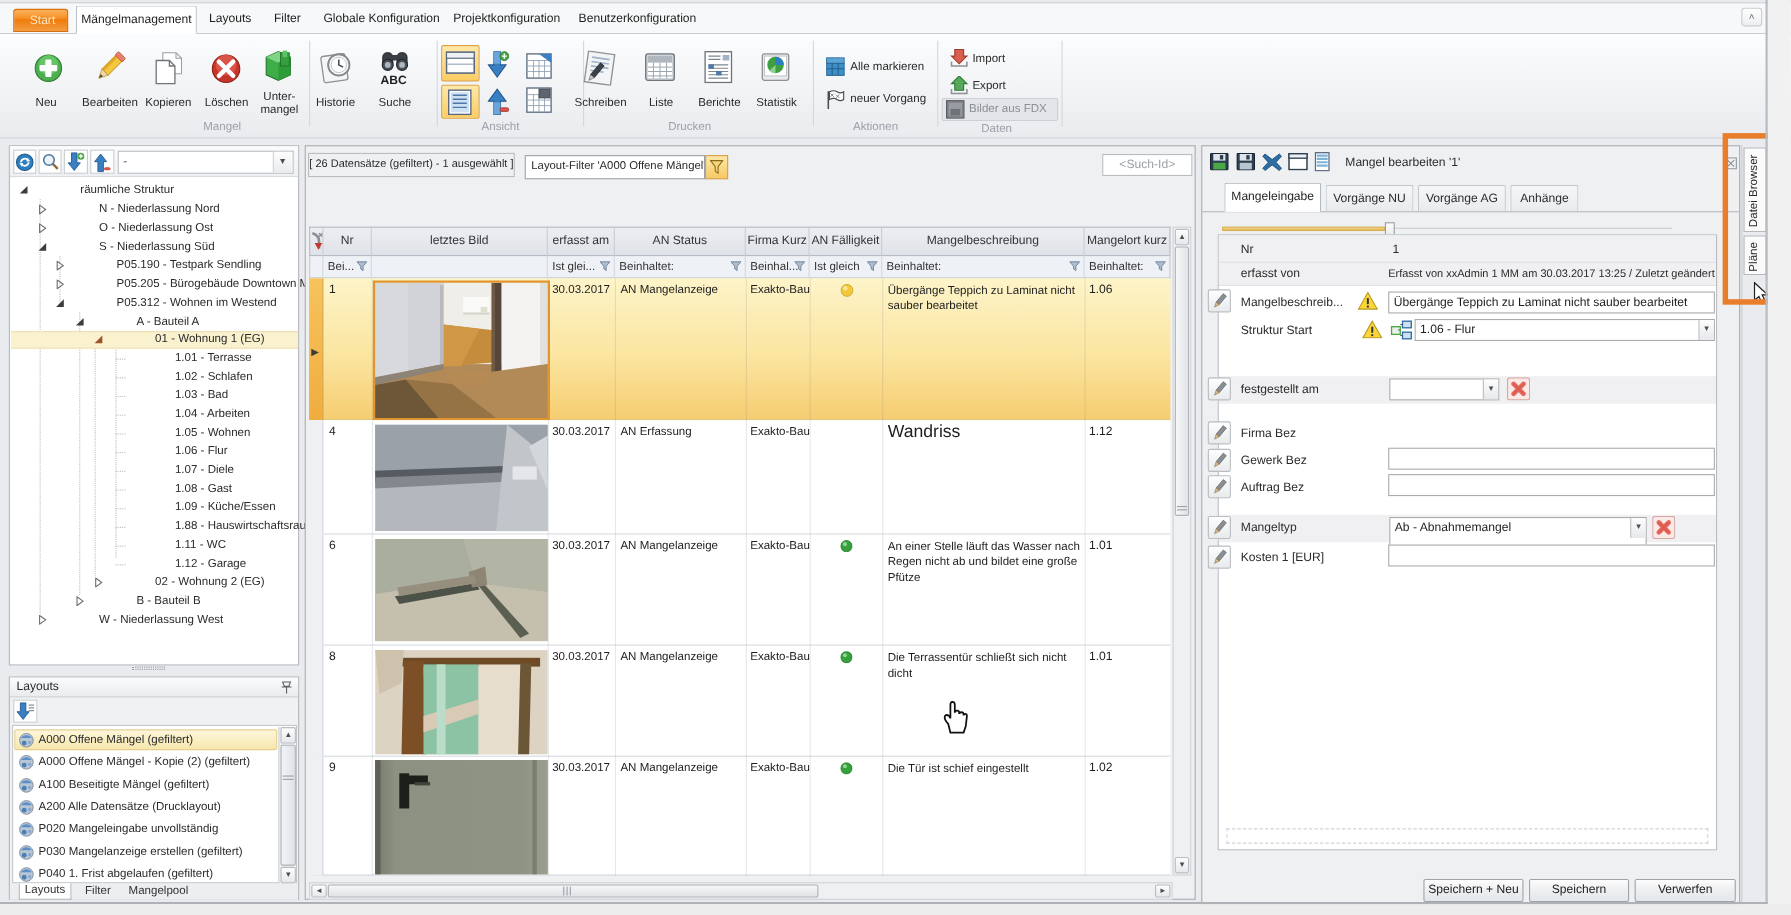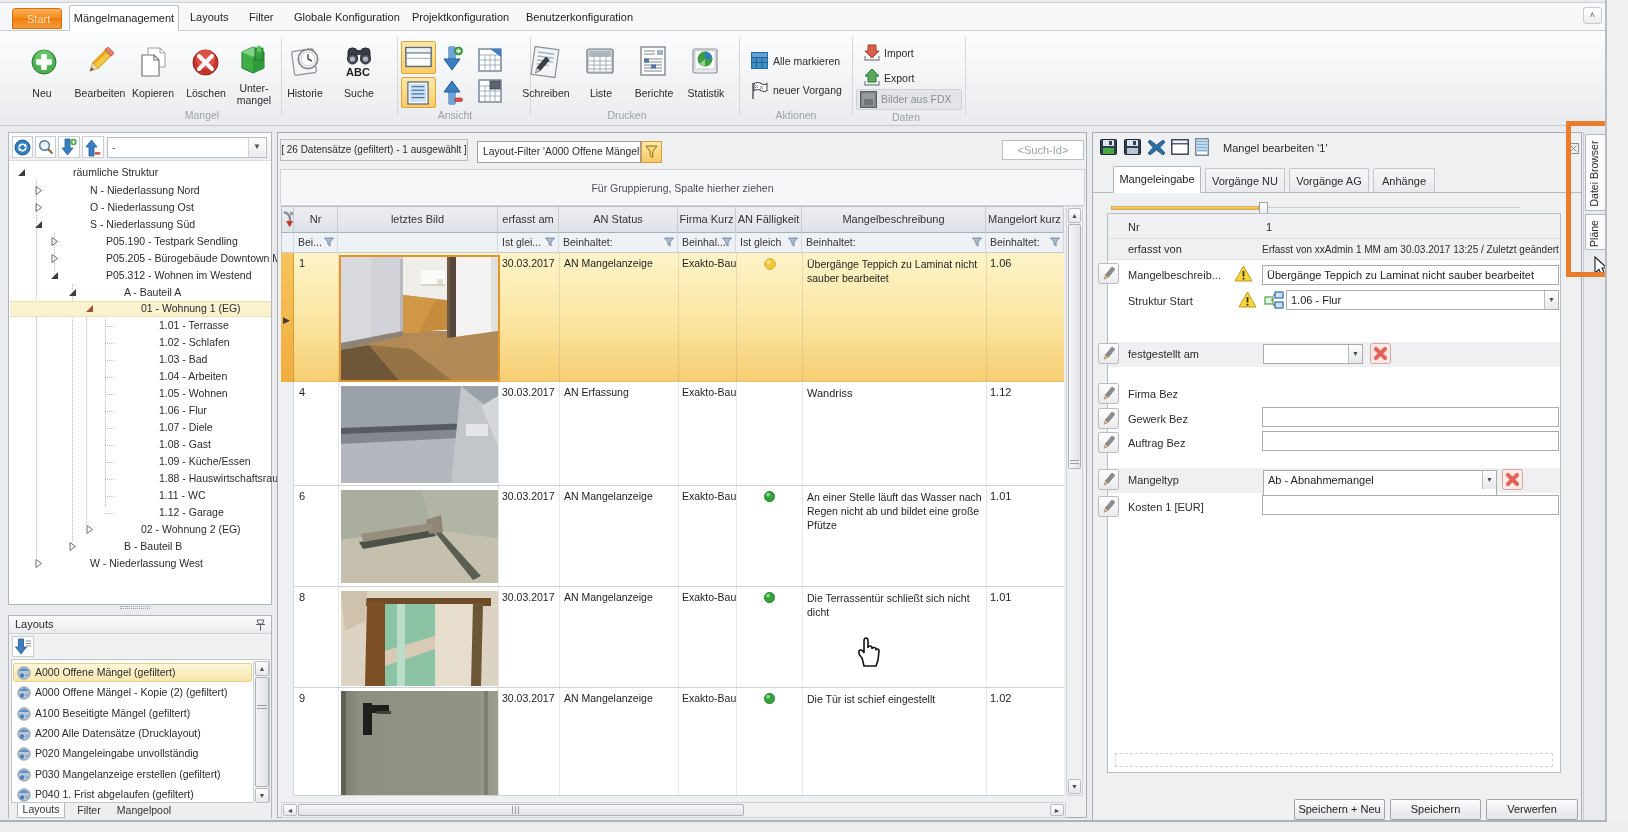--- a/index.html
+++ b/index.html
@@ -432,21 +432,20 @@
 </div>
 
 <div class="panelbox" id="centerpanel" style="left:277px;top:6px;width:810px;height:686px;background:#eef0f2;border-color:#a8acb0">
 <div class="abs" style="left:2px;top:6px;width:188px;height:22px;border:1px solid #b9bdc2;line-height:20px;text-align:center;color:#2b2b2b;font-size:10px;white-space:nowrap;overflow:hidden">[ 26 Datensätze (gefiltert) - 1 ausgewählt ]</div>
 <div class="abs" style="left:199px;top:8px;width:164px;height:22px;background:#fff;border:1px solid #9aa0a6;line-height:20px;padding-left:5px;color:#2b2b2b;font-size:10.3px;white-space:nowrap;overflow:hidden">Layout-Filter 'A000 Offene Mängel'</div>
 <div class="abs" style="left:363px;top:8px;width:21px;height:22px;background:linear-gradient(#fde8a9,#f7c964);border:1px solid #d89c3a"></div>
 <svg class="abs" style="left:367px;top:12px" width="13" height="14" viewBox="0 0 13 14">
         <path d="M1 1 h11 l-4.2 5.5 v6 l-2.6 -1.8 v-4.2 z" fill="#f5d679" stroke="#8a6d1f" stroke-width="1"></path>
       </svg>
 <div class="abs" style="left:724px;top:7px;width:82px;height:20px;background:#fff;border:1px solid #b9bdc2;line-height:18px;text-align:center;color:#9aa0a6">&lt;Such-Id&gt;</div>
-<div class="abs" style="left:2px;top:36px;width:805px;height:37px;background:#f5f6f8;border:1px solid #d0d3d7;text-align:center;line-height:37px;color:#4a4e53;font-size:10.5px">Für Gruppierung, Spalte hierher ziehen</div>
 <div class="abs" style="left:3px;top:73px;width:783px;height:27px;background:linear-gradient(#eceef2,#dfe2e8);border:1px solid #b5bac2;border-bottom:1px solid #aab0b8"></div>
 <div class="hcell" style="left:3px;top:73px;width:13px"></div>
 <div class="hcell" style="left:16px;top:73px;width:44px">Nr</div>
 <div class="hcell" style="left:60px;top:73px;width:160px">letztes Bild</div>
 <div class="hcell" style="left:220px;top:73px;width:61px">erfasst am</div>
 <div class="hcell" style="left:281px;top:73px;width:119px">AN Status</div>
 <div class="hcell" style="left:400px;top:73px;width:58px">Firma Kurz</div>
 <div class="hcell" style="left:458px;top:73px;width:66px">AN Fälligkeit</div>
 <div class="hcell" style="left:524px;top:73px;width:184px">Mangelbeschreibung</div>
 <div class="hcell" style="left:708px;top:73px;width:78px">Mangelort kurz</div>
@@ -535,21 +534,21 @@
 <rect width="157" height="44" fill="#9ba1a9"></rect>
 <polygon points="0,42 157,36 157,45 0,52" fill="#565b62"></polygon>
 <polygon points="0,48 157,42 157,50 0,58" fill="#83888f"></polygon>
 <polygon points="120,0 157,30 157,97 110,97" fill="#c2c6cb"></polygon>
 <polygon points="140,20 157,10 157,60" fill="#d3d6da"></polygon>
 <rect x="125" y="38" width="22" height="12" fill="#e4e6e9"></rect>
 </svg>
 <div class="abs" style="left:224px;top:253px;color:#1e1e1e;font-size:10.5px">30.03.2017</div>
 <div class="abs" style="left:286px;top:253px;color:#1e1e1e;font-size:10.5px">AN Erfassung</div>
 <div class="abs" style="left:404px;top:253px;color:#1e1e1e;font-size:10.5px">Exakto-Bau</div>
-<div class="abs" style="left:529px;top:253px;width:182px;color:#1e1e1e;line-height:14px;font-size:11px">Wandriss</div>
+<div class="abs" style="left:529px;top:253px;width:182px;color:#1e1e1e;line-height:14px;font-size:16px">Wandriss</div>
 <div class="abs" style="left:712px;top:253px;color:#1e1e1e">1.12</div>
 <div class="abs" style="left:3px;top:353px;width:783px;height:101px;background:#fff;border-bottom:1px solid #cfd3d9"></div>
 <div class="abs" style="left:3px;top:353px;width:13px;height:101px;background:#eef0f3;border-right:1px solid #d4d8de"></div>
 <div class="abs" style="left:60px;top:353px;width:1px;height:101px;background:rgba(120,125,135,0.18)"></div>
 <div class="abs" style="left:220px;top:353px;width:1px;height:101px;background:rgba(120,125,135,0.18)"></div>
 <div class="abs" style="left:281px;top:353px;width:1px;height:101px;background:rgba(120,125,135,0.18)"></div>
 <div class="abs" style="left:400px;top:353px;width:1px;height:101px;background:rgba(120,125,135,0.18)"></div>
 <div class="abs" style="left:458px;top:353px;width:1px;height:101px;background:rgba(120,125,135,0.18)"></div>
 <div class="abs" style="left:524px;top:353px;width:1px;height:101px;background:rgba(120,125,135,0.18)"></div>
 <div class="abs" style="left:708px;top:353px;width:1px;height:101px;background:rgba(120,125,135,0.18)"></div>

